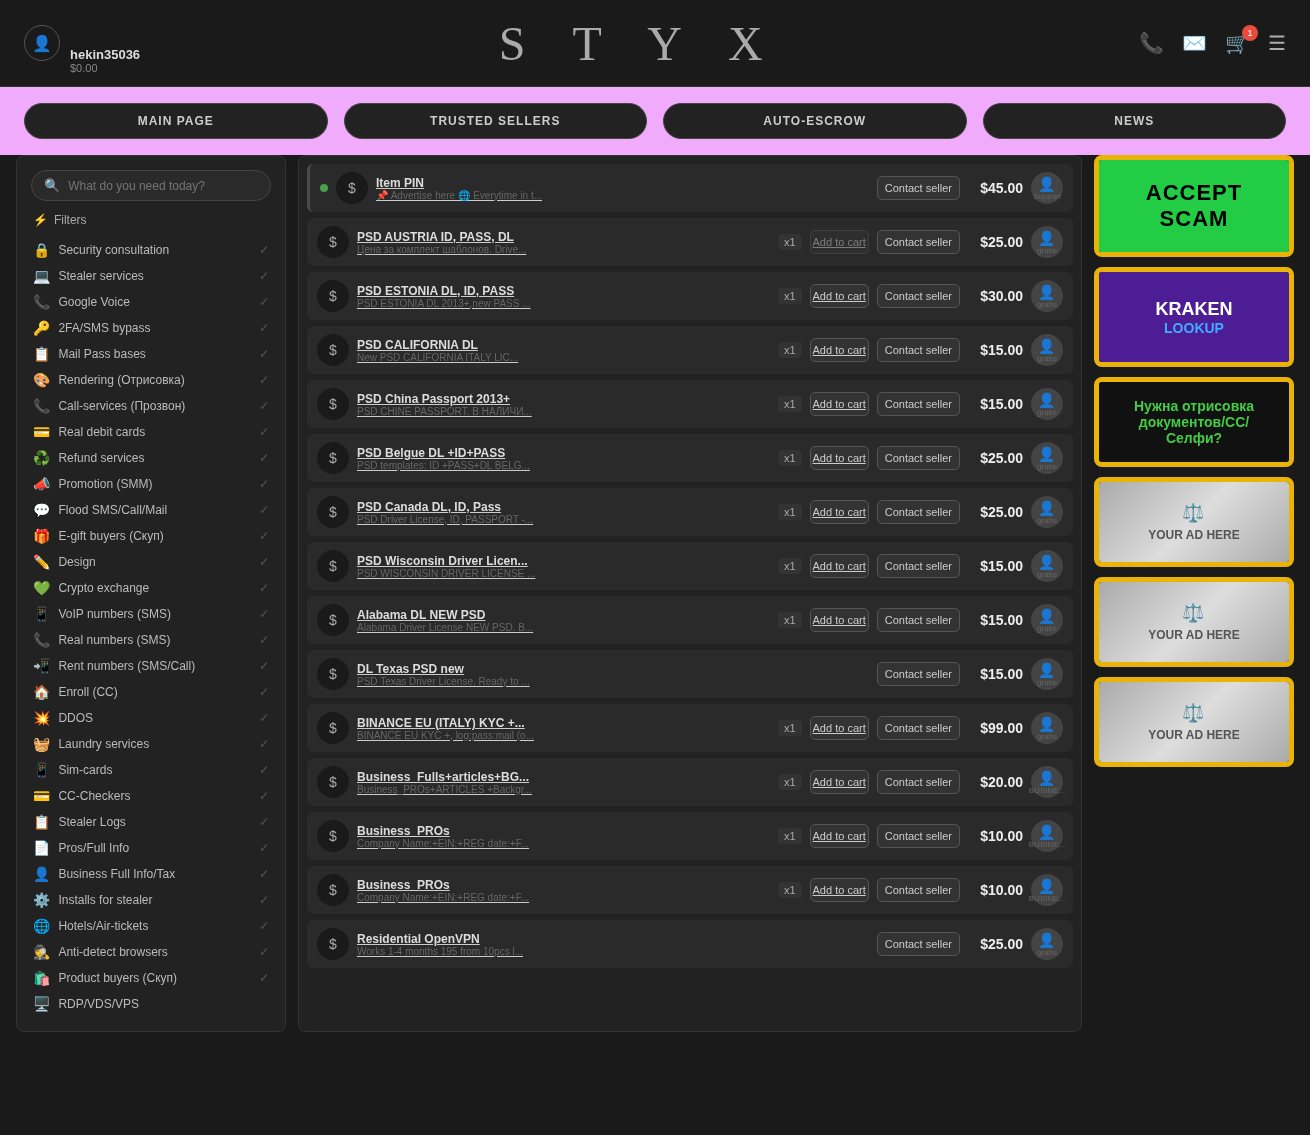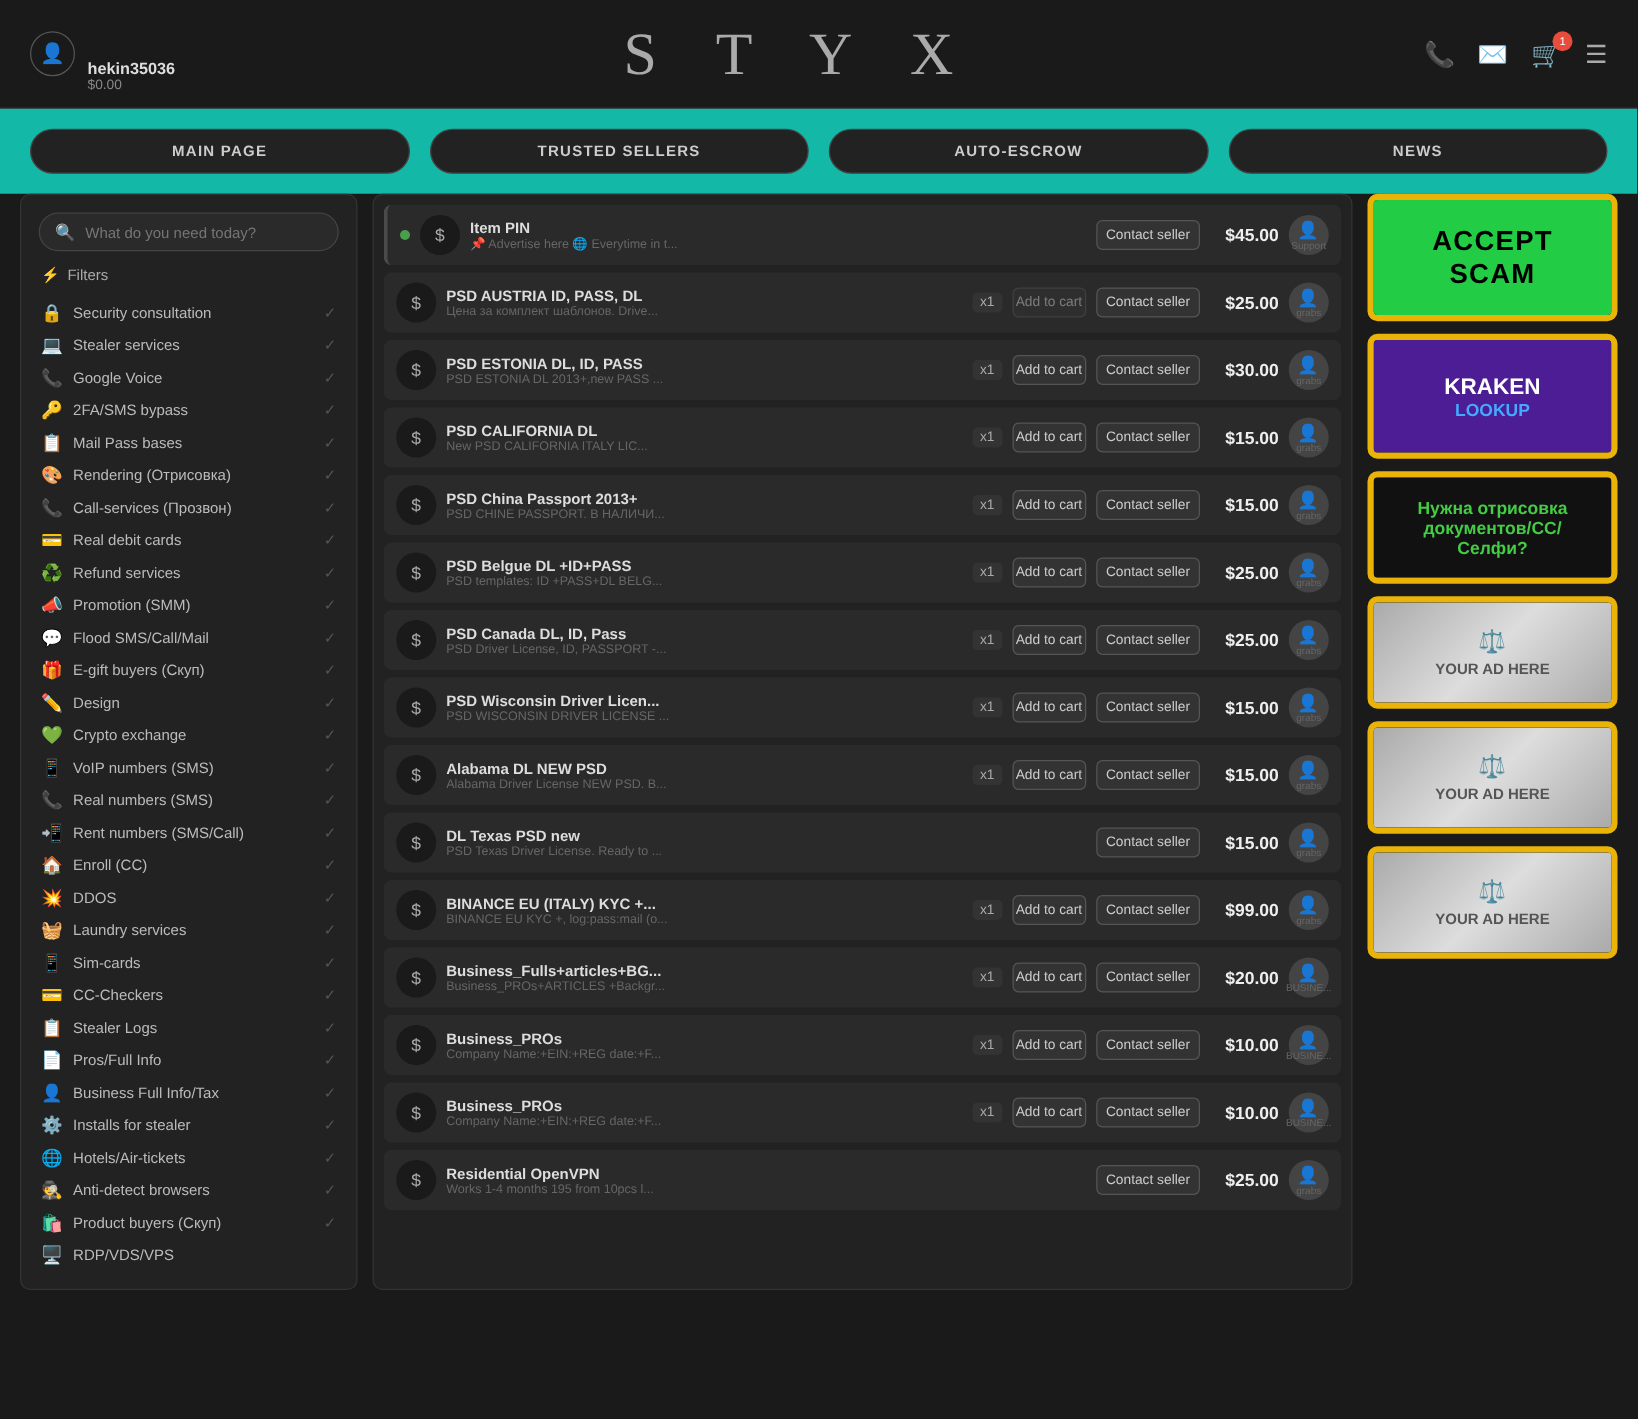--- a/index.html
+++ b/index.html
@@ -63,21 +63,21 @@
       width: 16px; height: 16px;
       font-size: 9px;
       display: flex; align-items: center; justify-content: center;
     }
 
     
     .nav-bar {
       display: flex;
       gap: 16px;
       padding: 16px 24px;
-      background: #14b8a6;
+      background: #f0abfc;
     }
     .nav-btn {
       flex: 1;
       padding: 10px 16px;
       border-radius: 24px;
       border: 1px solid #444;
       background: #222;
       color: #ccc;
       font-size: 12px;
       font-weight: bold;
@@ -170,21 +170,21 @@
     }
     .product-dollar-icon {
       width: 32px; height: 32px;
       background: #1a1a1a;
       border-radius: 50%;
       display: flex; align-items: center; justify-content: center;
       font-size: 14px;
       color: #aaa;
       flex-shrink: 0;
     }
-    .product-info { flex: 1; min-width: 0; }
+    .product-info { flex: 1; min-width: 0; text-decoration: underline; }
     .product-title {
       font-size: 12px;
       font-weight: bold;
       color: #ddd;
       white-space: nowrap;
       overflow: hidden;
       text-overflow: ellipsis;
     }
     .product-subtitle {
       font-size: 10px;
@@ -204,20 +204,21 @@
     .add-to-cart-btn {
       background: #333;
       border: 1px solid #555;
       color: #ccc;
       border-radius: 5px;
       padding: 5px 2px;
       font-size: 11px;
       cursor: pointer;
       white-space: nowrap;
       flex-shrink: 0;
+      text-decoration: underline;
     }
     .add-to-cart-btn.disabled {
       opacity: 0.5;
       cursor: not-allowed;
     }
     .contact-seller-btn {
       background: #333;
       border: 1px solid #555;
       color: #ccc;
       border-radius: 5px;

